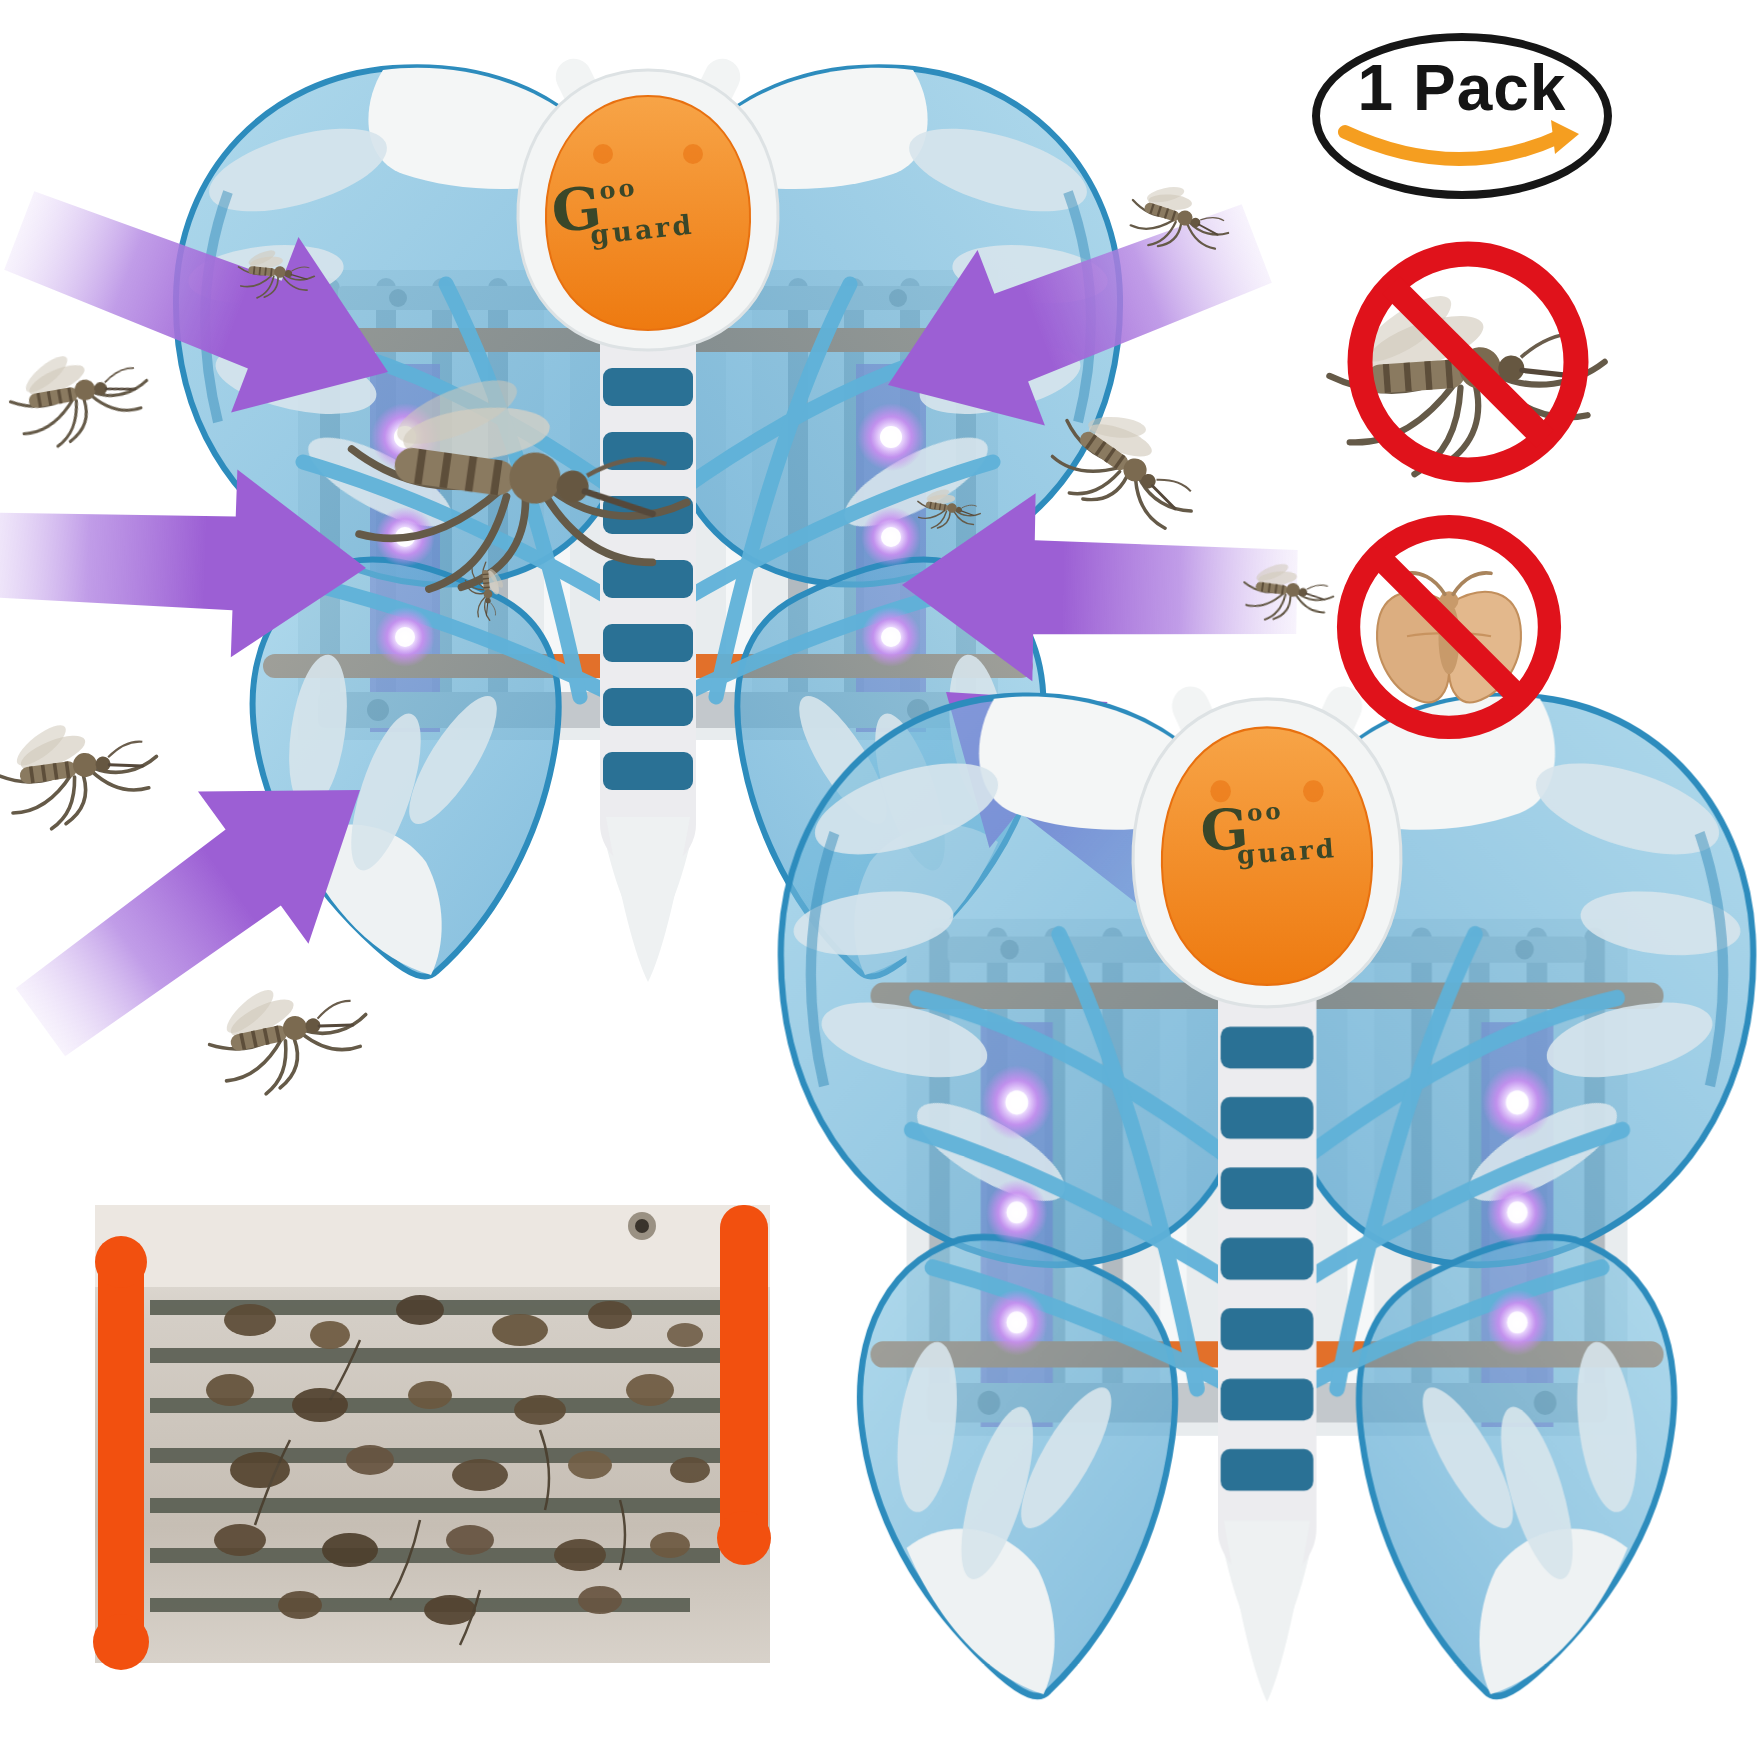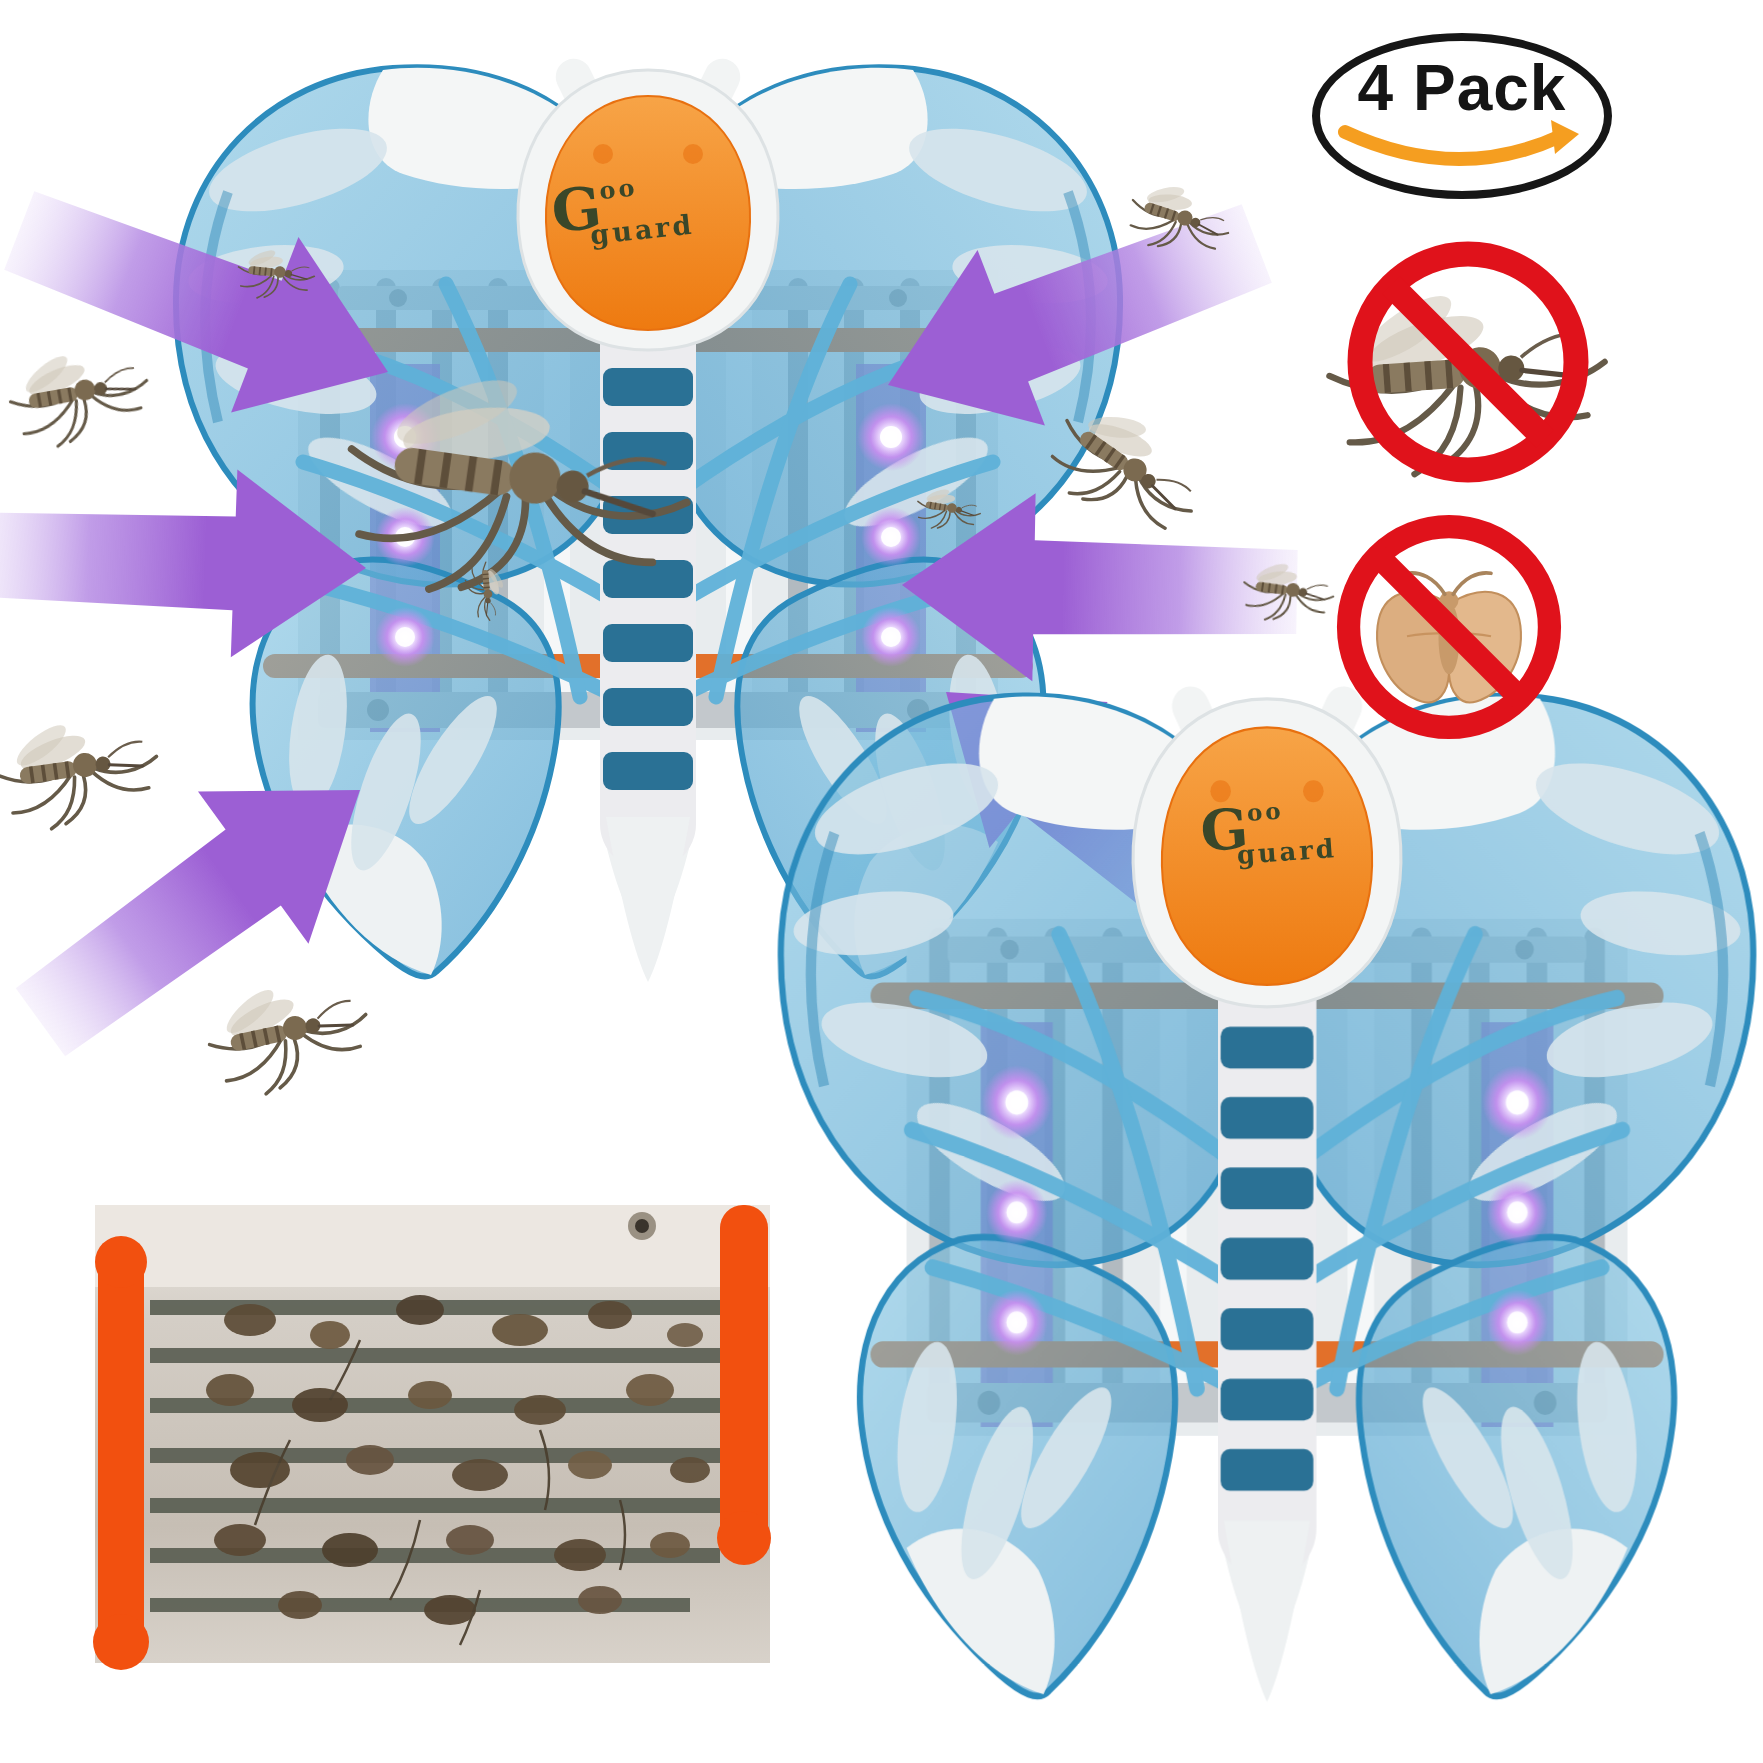--- a/index.html
+++ b/index.html
@@ -284,21 +284,21 @@
       <rect x="98" y="1242" width="46" height="420" rx="23"></rect>
       <circle cx="121" cy="1262" r="26"></circle>
           <circle cx="121" cy="1642" r="28"></circle>
       <rect x="720" y="1205" width="48" height="352" rx="23"></rect>
       <circle cx="744" cy="1538" r="27"></circle>
     </g>
   </g>
 </svg>
 
 <div class="badge">
-  <div class="badge-label">4 Pack</div>
+  <div class="badge-label">1 Pack</div>
   <svg width="270" height="58" viewBox="0 0 270 58">
     <path d="M18,12 Q130,64 234,16" stroke="#f59e20" stroke-width="14" fill="none" stroke-linecap="round"></path>
     <polygon points="224,0 252,14 228,34" fill="#f59e20"></polygon>
   </svg>
 </div>
 
 <div class="logo logo1">
   <span class="lg-g">G</span><span class="lg-oo">oo</span>
   <div class="lg-guard">guard</div>
 </div>

